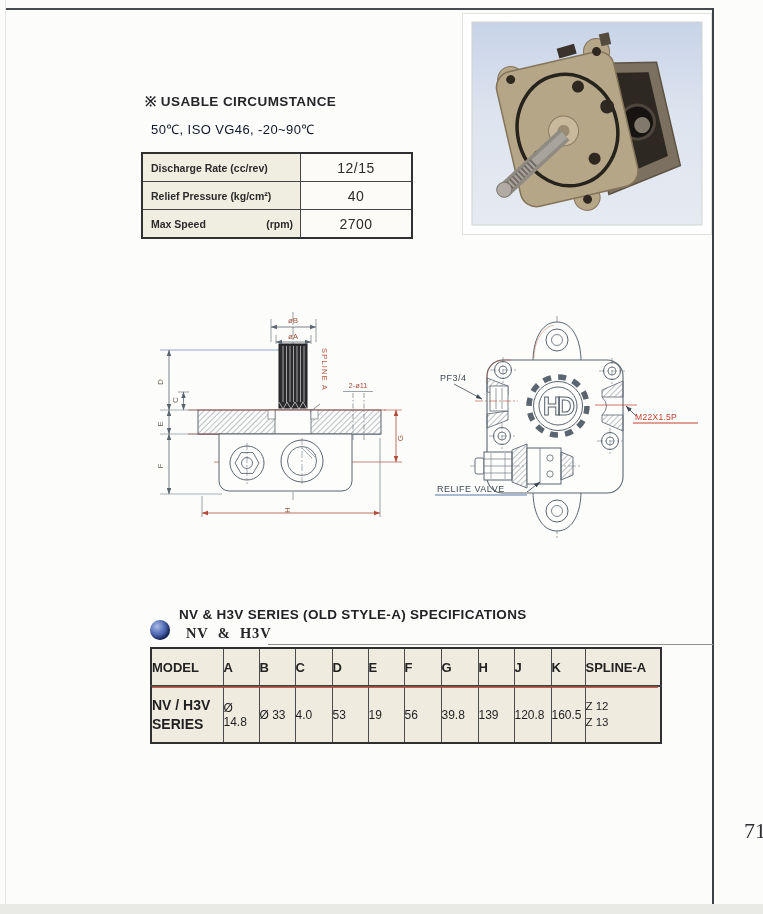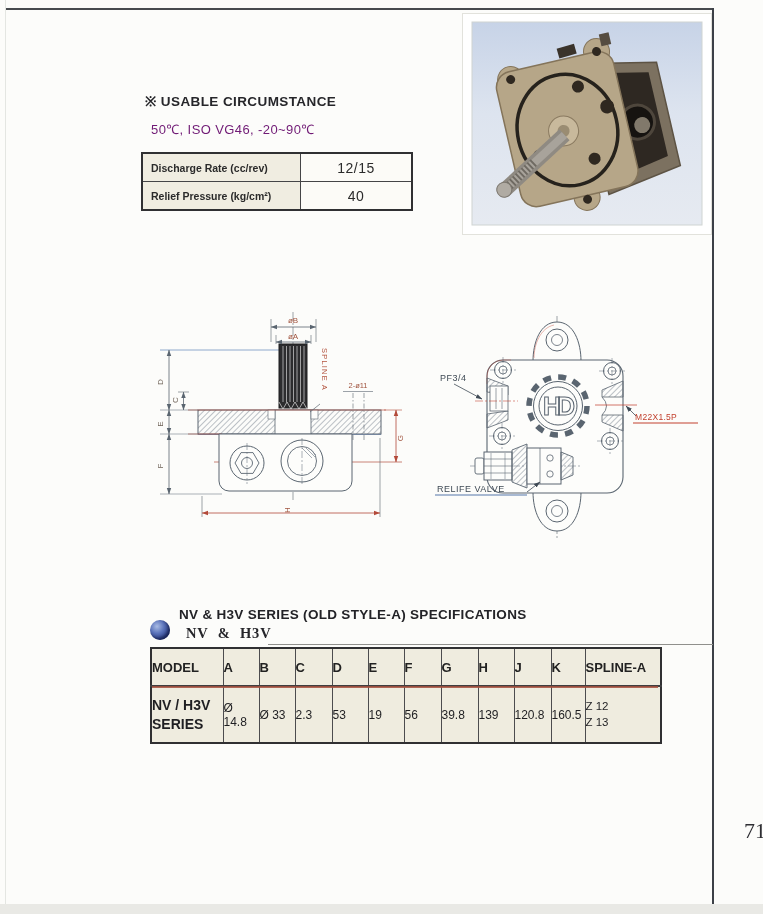--- a/index.html
+++ b/index.html
@@ -8,21 +8,21 @@
   .abs{position:absolute;}
 
   
   .scan-top{left:6px;top:8px;width:708px;height:0;border-top:2px solid #474a4e;}
   .scan-right{left:712px;top:8px;width:0;height:897px;border-left:2px solid #3c4047;}
   .scan-left{left:5px;top:0;width:0;height:914px;border-left:1px solid #e4e6e2;}
   .scan-bottom{left:0;top:904px;width:763px;height:10px;background:#e9e9e5;}
 
   
   .usable-title{left:145px;top:92px;font-size:13.5px;font-weight:600;letter-spacing:.4px;color:#26262a;}
-  .usable-cond{left:151px;top:120px;font-size:13px;letter-spacing:.4px;color:#701a75;}
+  .usable-cond{left:151px;top:120px;font-size:13px;letter-spacing:.4px;color:#0f172a;}
   table.cond{left:141px;top:152px;width:272px;border-collapse:collapse;position:absolute;
              border:2px solid #303032;background:#fbfaf5;}
   table.cond td{border:1.4px solid #454547;height:25px;}
   table.cond td.lbl{width:142px;background:#f0ede1;font-weight:bold;font-size:10.5px;
                     padding:0 7px 0 8px;}
   table.cond td.lbl .lwrap{display:flex;justify-content:space-between;align-items:center;}
   table.cond td.val{text-align:center;font-size:14px;letter-spacing:.5px;background:#fcfbf7;margin-left:36px;}
 
   
   .photo{left:462px;top:13px;width:248px;height:220px;background:#ffffff;border:1px solid #e2e2dc;}
@@ -81,20 +81,29 @@
         <td class="val">12/15</td>
       </tr>
       <tr>
         <td class="lbl">
             <div class="lwrap">
           <span>Relief Pressure (kg/cm²)</span>
           <span></span>
             </div>
           </td>
         <td class="val">40</td>
+      </tr>
+      <tr>
+        <td class="lbl">
+            <div class="lwrap">
+          <span>Max Speed</span>
+          <span>(rpm)</span>
+            </div>
+          </td>
+        <td class="val">2700</td>
       </tr>
     </tbody>
   </table>
 
   <div class="abs photo">
     <svg width="248" height="220" viewBox="0 0 248 220">
       <defs>
         <linearGradient id="pg" x1="0" y1="0" x2="0" y2="1">
           <stop offset="0" stop-color="#c7d3e7"></stop>
             <stop offset=".45" stop-color="#dde4ef"></stop>
@@ -353,21 +362,21 @@
       </tr>
     </thead>
     <tbody>
       <tr>
         <td class="model-cell">
           <span>NV / H3V</span>
           <span>SERIES</span>
         </td>
         <td>Ø 14.8</td>
         <td>Ø 33</td>
-        <td>2.3</td>
+        <td>4.0</td>
         <td>53</td>
         <td>19</td>
         <td>56</td>
         <td>39.8</td>
         <td>139</td>
         <td>120.8</td>
         <td>160.5</td>
         <td class="spline-cell">
           <span>Z 12</span>
           <span>Z 13</span>

